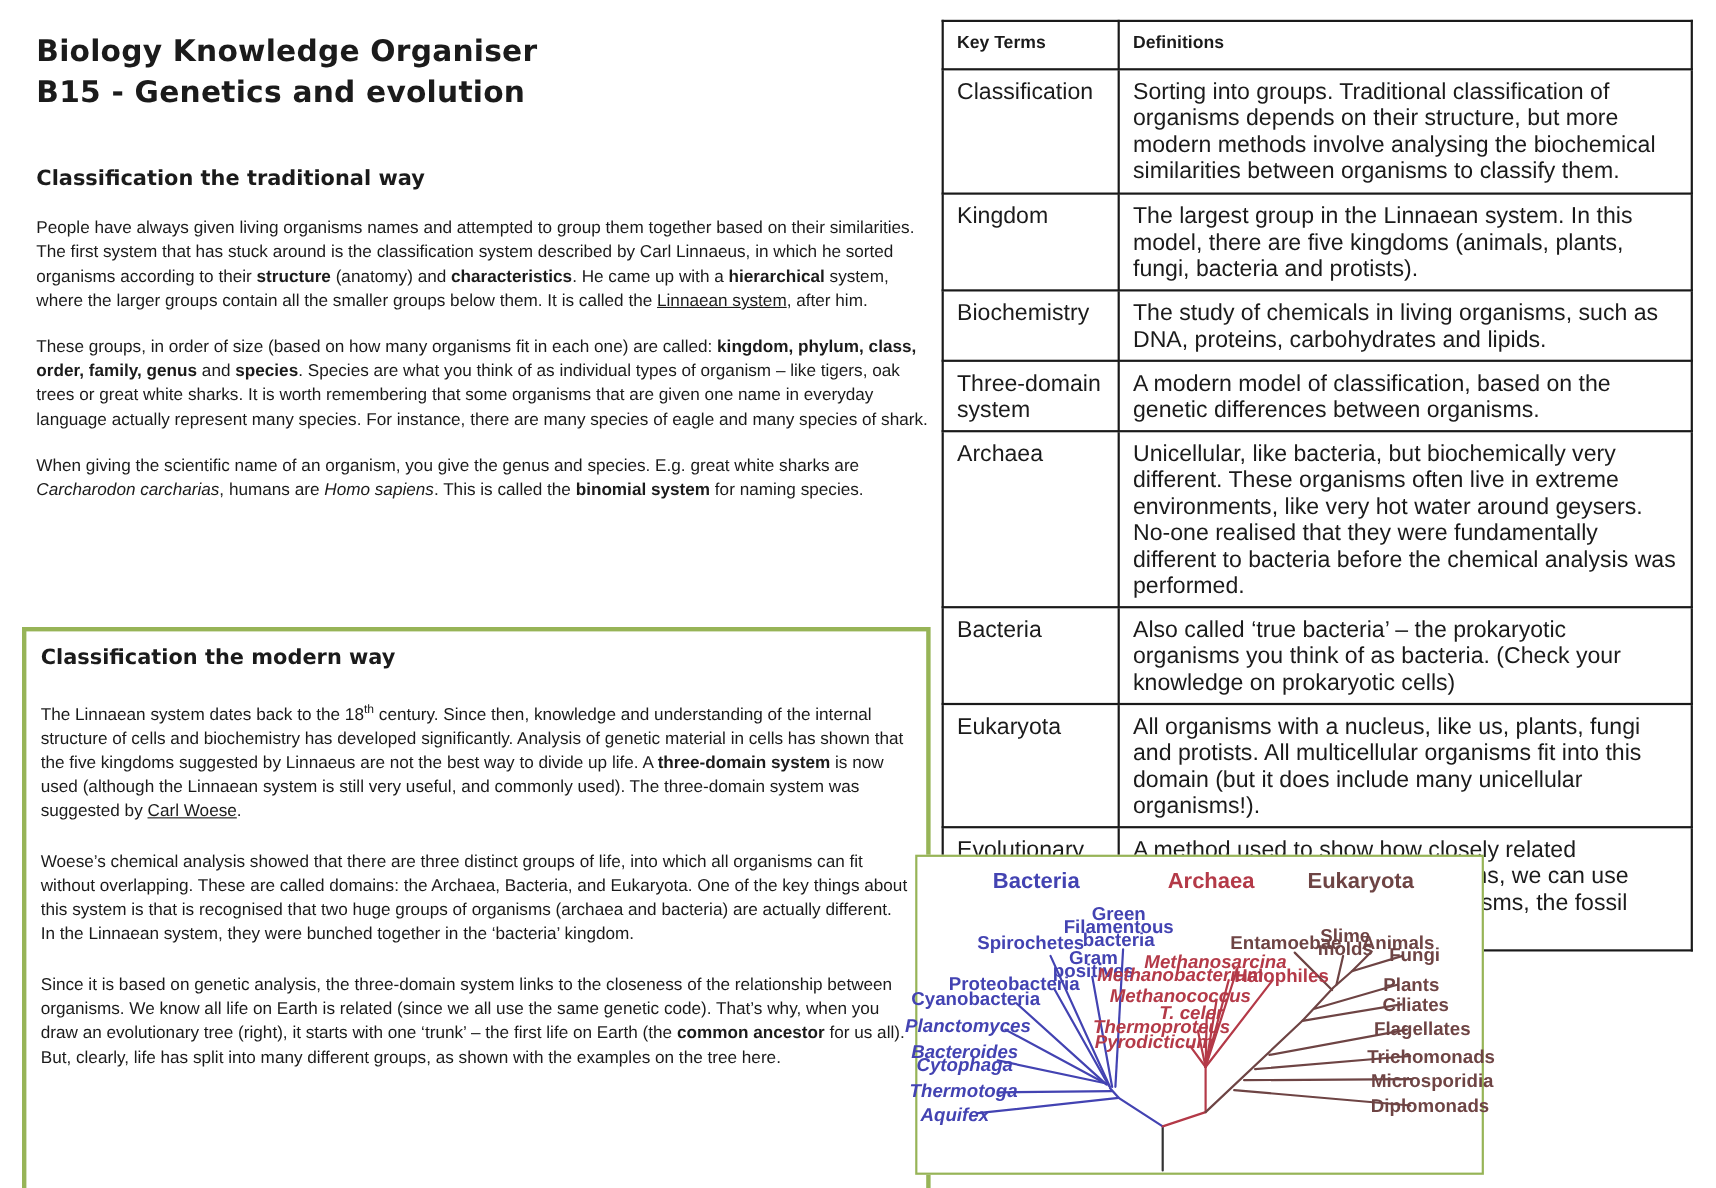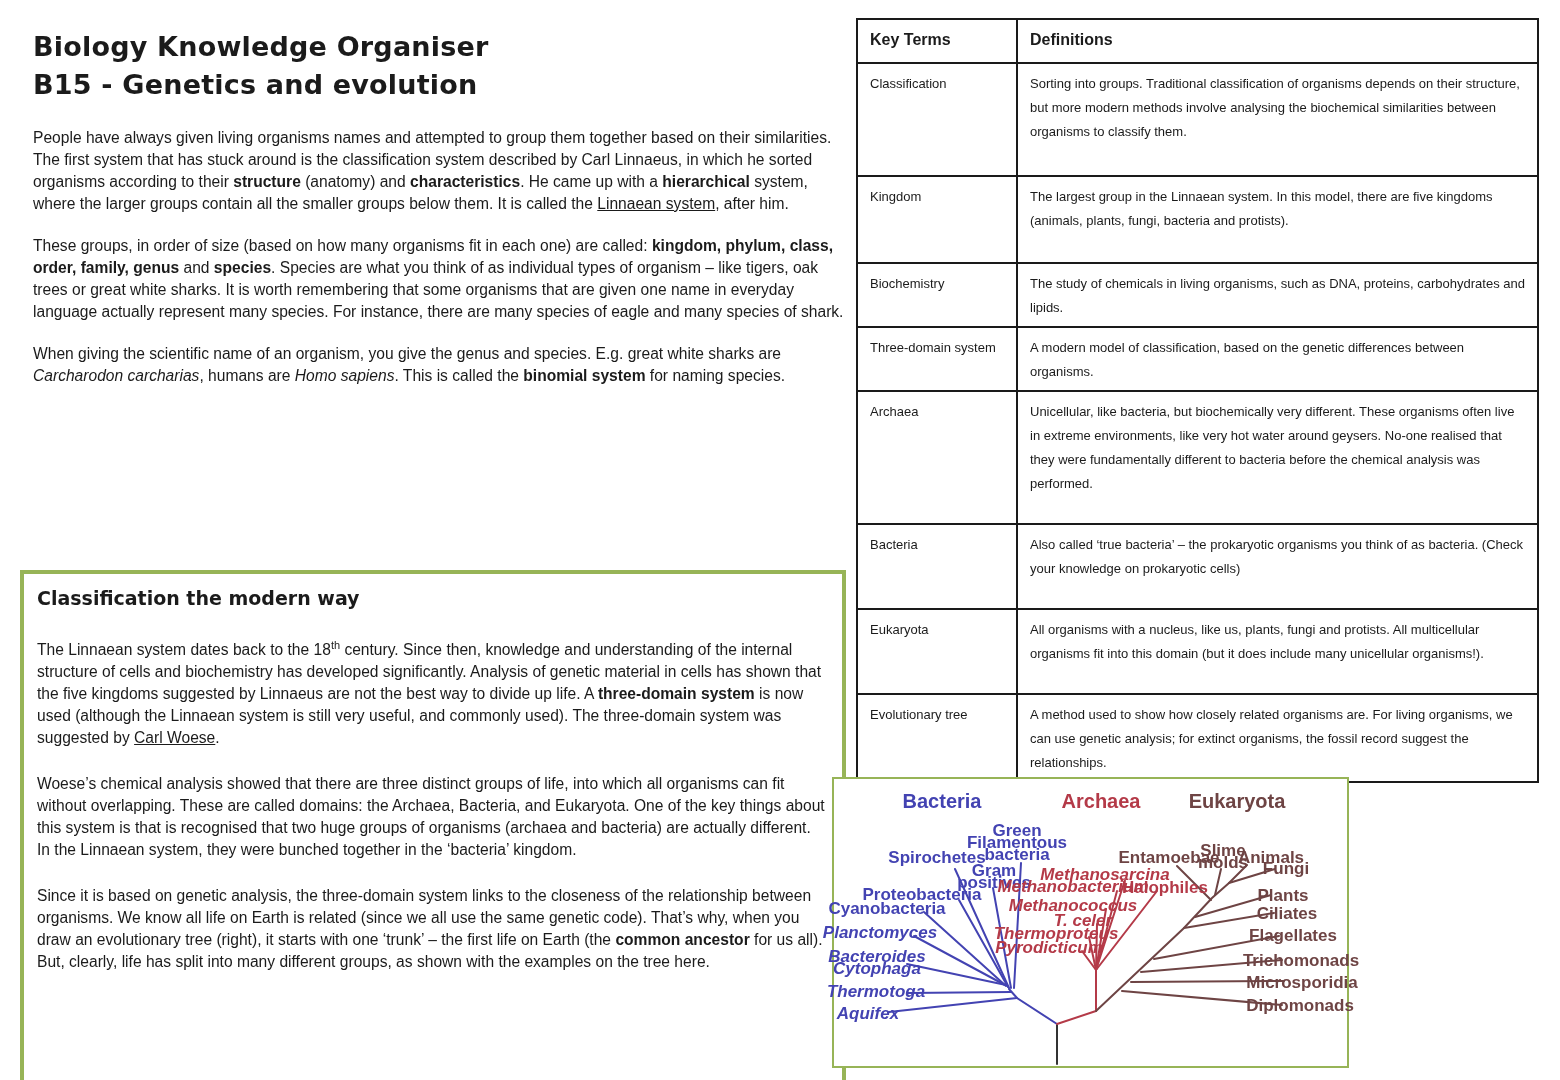--- a/index.html
+++ b/index.html
@@ -30,21 +30,21 @@
     padding:12px 14px 0 13px;background:#fff;
   }
   .modern-box .body-p{margin-top:24px;}
   
   .kt-table{
     position:absolute;left:856px;top:18px;width:683px;
     border-collapse:collapse;table-layout:fixed;
   }
   .kt-table th,.kt-table td{
     border:2px solid #1a1a1a;vertical-align:top;text-align:left;
-    padding:8px 12px 6px 12px;font-size:13px;line-height:24px;
+    padding:8px 12px 6px 12px;font-size:21px;line-height:24px;
   }
   .kt-table th{font-weight:bold;font-size:16px;}
   .col-term{width:160px;}
   
   .tree-panel{
     position:absolute;left:832px;top:777px;width:517px;height:291px;
     border:2px solid var(--grn);box-sizing:border-box;background:#fff;
   }
   .tree-panel svg{position:absolute;left:0;top:0;}
   .domain-label{
@@ -62,20 +62,21 @@
 </style>
 </head>
 <body>
 
 <div class="left-col">
   <h1 class="doc-title">
     <span>Biology Knowledge Organiser</span><br>
     <span>B15 - Genetics and evolution</span>
   </h1>
 
+  <h2 class="section-head mt-head">Classification the traditional way</h2>
 
   <p class="body-p mt-p1"><span>People have always given living organisms names and attempted to group them together based on their similarities. The first system that has stuck around is the classification system described by Carl Linnaeus, in which he sorted organisms according to their </span><span style="font-weight: bold;">structure</span><span> (anatomy) and </span><span style="font-weight: bold;">characteristics</span><span>. He came up with a </span><span style="font-weight: bold;">hierarchical</span><span> system, where the larger groups contain all the smaller groups below them. It is called the </span><span style="text-decoration: underline;">Linnaean system</span><span>, after him.</span></p>
   <p class="body-p mt-p"><span>These groups, in order of size (based on how many organisms fit in each one) are called: </span><span style="font-weight: bold;">kingdom, phylum, class, order, family, genus</span><span> and </span><span style="font-weight: bold;">species</span><span>. Species are what you think of as individual types of organism – like tigers, oak trees or great white sharks. It is worth remembering that some organisms that are given one name in everyday language actually represent many species. For instance, there are many species of eagle and many species of shark.</span></p>
   <p class="body-p mt-p"><span>When giving the scientific name of an organism, you give the genus and species. E.g. great white sharks are </span><span style="font-style: italic;">Carcharodon carcharias</span><span>, humans are </span><span style="font-style: italic;">Homo sapiens</span><span>. This is called the </span><span style="font-weight: bold;">binomial system</span><span> for naming species.</span></p>
 </div>
 
 <div class="modern-box">
   <h2 class="section-head">Classification the modern way</h2>
   <p class="body-p"><span>The Linnaean system dates back to the 18</span><sup>th</sup><span> century. Since then, knowledge and understanding of the internal structure of cells and biochemistry has developed significantly. Analysis of genetic material in cells has shown that the five kingdoms suggested by Linnaeus are not the best way to divide up life. A </span><span style="font-weight: bold;">three-domain system</span><span> is now used (although the Linnaean system is still very useful, and commonly used). The three-domain system was suggested by </span><span style="text-decoration: underline;">Carl Woese</span><span>.</span></p>
   <p class="body-p"><span>Woese’s chemical analysis showed that there are three distinct groups of life, into which all organisms can fit without overlapping. These are called domains: the Archaea, Bacteria, and Eukaryota. One of the key things about this system is that is recognised that two huge groups of organisms (archaea and bacteria) are actually different. In the Linnaean system, they were bunched together in the ‘bacteria’ kingdom.</span></p>

